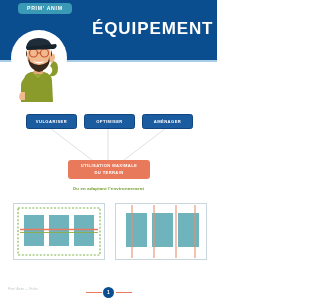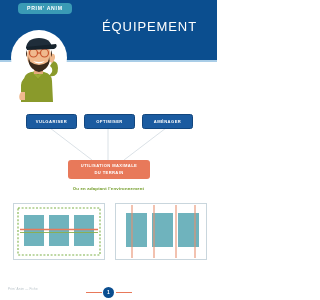--- a/index.html
+++ b/index.html
@@ -12,21 +12,21 @@
   
   .header{position:absolute;left:0;top:0;width:217px;height:60px;background:#0b4e8f;}
   .header-rule{position:absolute;left:0;top:60px;width:217px;height:2px;background:#a9cde7;}
 
   .brand-badge{position:absolute;left:18px;top:3px;
      background:#3a9ab5;color:#ffffff;border-radius:4px;
      padding:3px 9px 3px 9px;font-size:5.2px;font-weight:bold;
      letter-spacing:0.7px;line-height:1;white-space:nowrap;}
 
   .page-title{position:absolute;left:92px;top:20px;width:115px;
-     color:#ffffff;font-size:13px;font-weight:normal;letter-spacing:0.9px;
+     color:#ffffff;font-size:17px;font-weight:bold;letter-spacing:0.9px;
      text-align:center;line-height:1;white-space:nowrap;}
 
   
   .mascot{position:absolute;left:8px;top:30px;width:60px;height:72px;}
   .mascot-circle{position:absolute;left:3px;top:0;width:56px;height:56px;
      border-radius:50%;background:#ffffff;}
   .mascot svg{position:absolute;left:0;top:0;width:60px;height:72px;}
 
   
   .flow{position:absolute;left:0;top:104px;width:217px;height:95px;}

